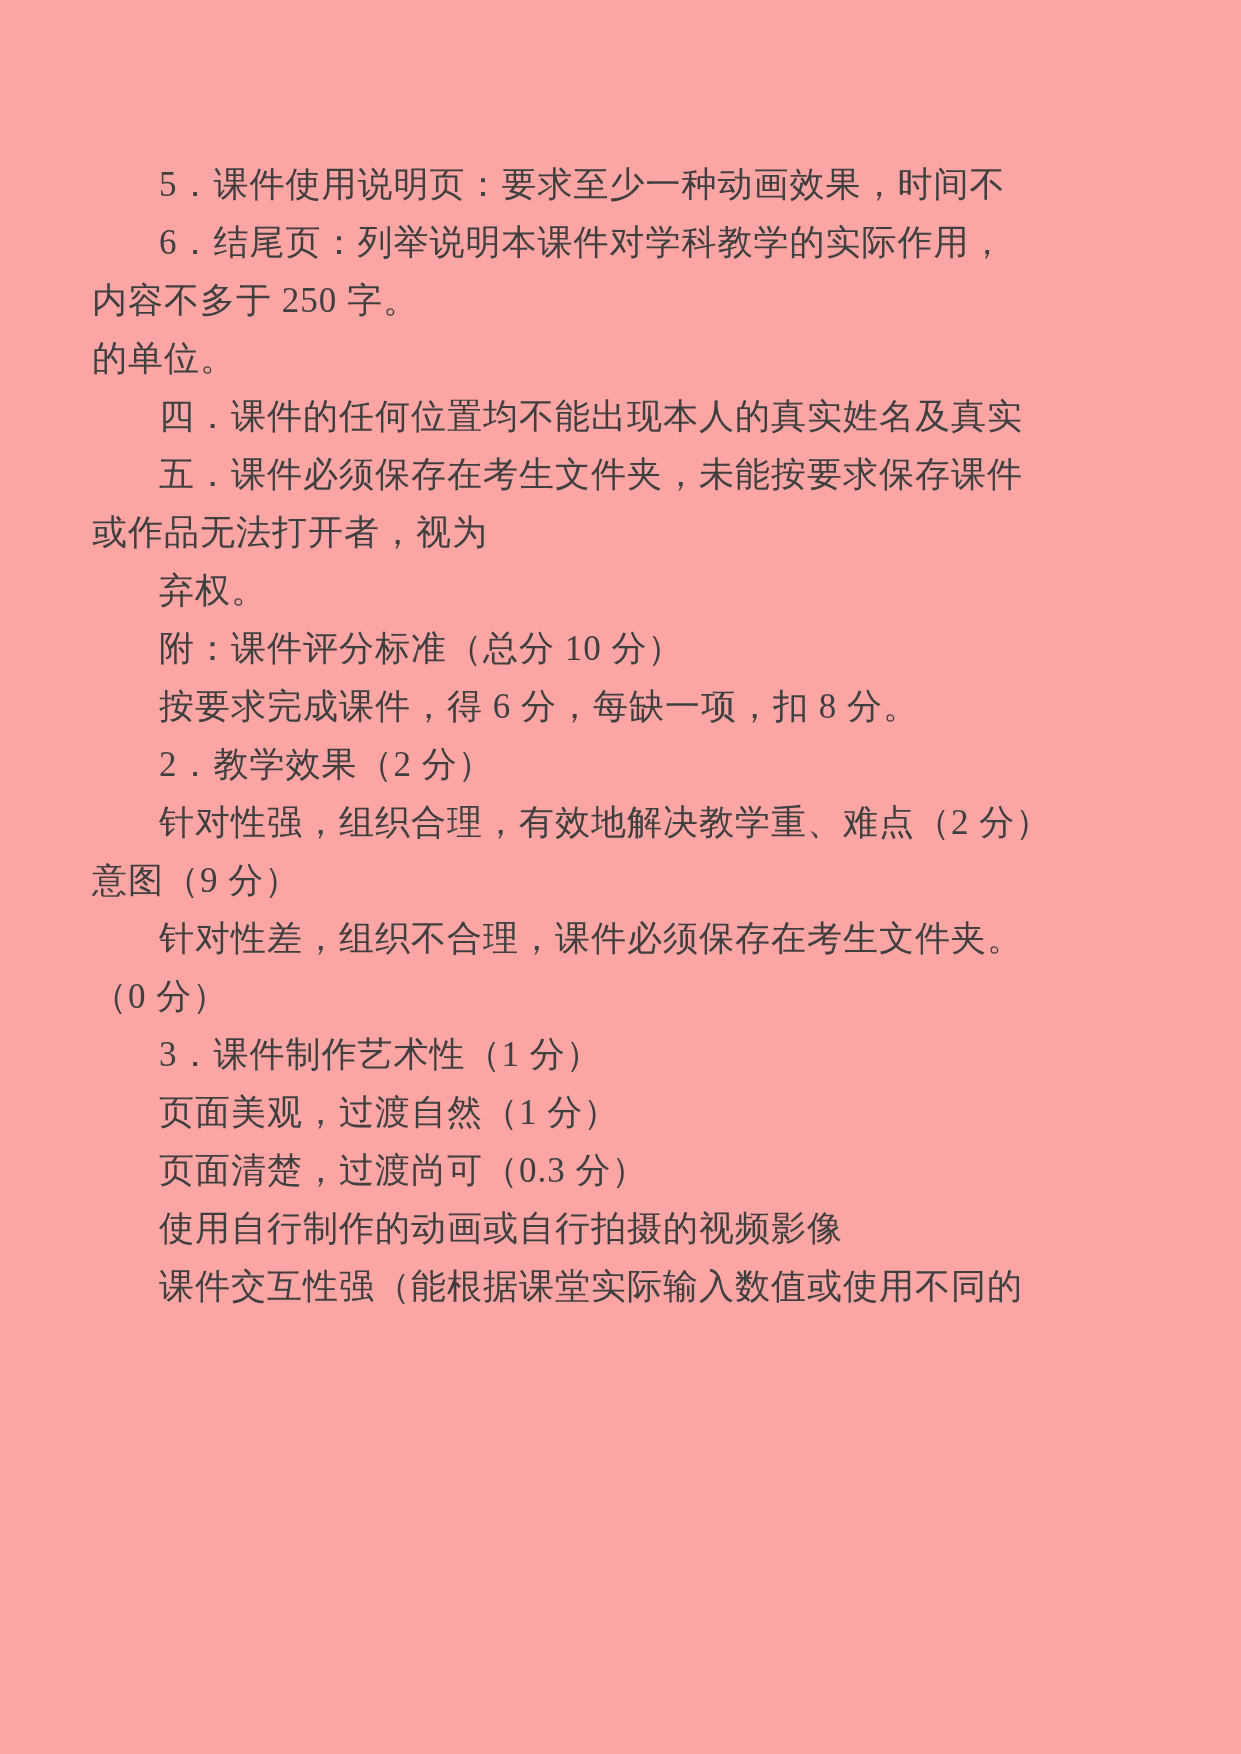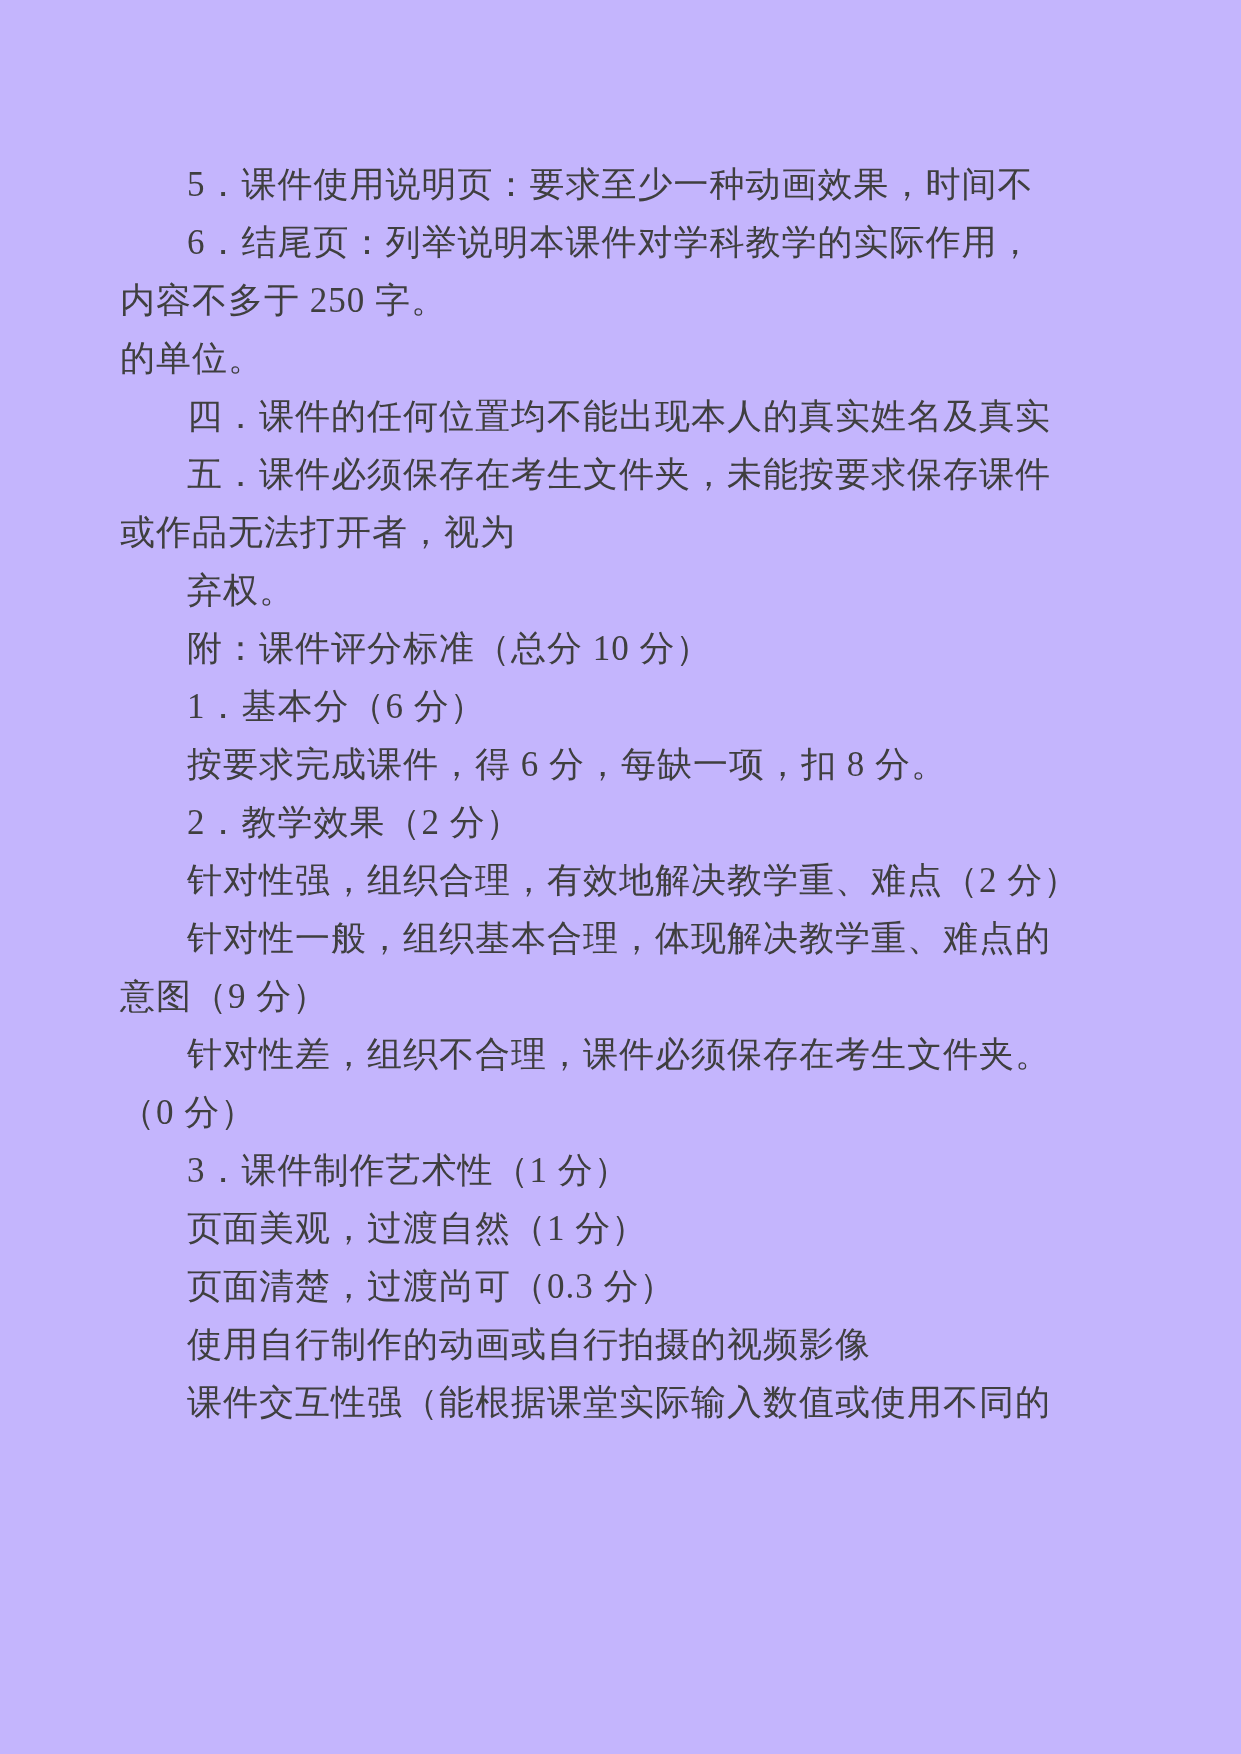--- a/index.html
+++ b/index.html
@@ -4,23 +4,23 @@
 <style>
   html, body {
     margin: 0;
     padding: 0;
     background: #ffffff;
   }
   .page {
     position: relative;
     width: 1241px;
     height: 1754px;
-    background: #c4b5fd;
+    background: #fca5a5;
     box-sizing: border-box;
-    padding: 156px 40px 0 120px;
+    padding: 156px 40px 0 92px;
     overflow: hidden;
     font-family: "Liberation Serif", "DejaVu Serif", serif;
     font-size: 35px;
     color: #3f3f3f;
   }
   .line {
     height: 58px;
     line-height: 58px;
     white-space: nowrap;
     letter-spacing: 1px;
@@ -35,25 +35,23 @@
 <div class="page">
   <div class="line indent">5．课件使用说明页：要求至少一种动画效果，时间不</div>
   <div class="line indent">6．结尾页：列举说明本课件对学科教学的实际作用，</div>
   <div class="line">内容不多于 250 字。</div>
   <div class="line">的单位。</div>
   <div class="line indent">四．课件的任何位置均不能出现本人的真实姓名及真实</div>
   <div class="line indent">五．课件必须保存在考生文件夹，未能按要求保存课件</div>
   <div class="line">或作品无法打开者，视为</div>
   <div class="line indent">弃权。</div>
   <div class="line indent">附：课件评分标准（总分 10 分）</div>
-  <div class="line indent">1．基本分（6 分）</div>
   <div class="line indent">按要求完成课件，得 6 分，每缺一项，扣 8 分。</div>
   <div class="line indent">2．教学效果（2 分）</div>
   <div class="line indent">针对性强，组织合理，有效地解决教学重、难点（2 分）</div>
-  <div class="line indent">针对性一般，组织基本合理，体现解决教学重、难点的</div>
   <div class="line">意图（9 分）</div>
   <div class="line indent">针对性差，组织不合理，课件必须保存在考生文件夹。</div>
   <div class="line">（0 分）</div>
   <div class="line indent">3．课件制作艺术性（1 分）</div>
   <div class="line indent">页面美观，过渡自然（1 分）</div>
   <div class="line indent">页面清楚，过渡尚可（0.3 分）</div>
   <div class="line indent">使用自行制作的动画或自行拍摄的视频影像</div>
   <div class="line indent">课件交互性强（能根据课堂实际输入数值或使用不同的</div>
 </div>
 

